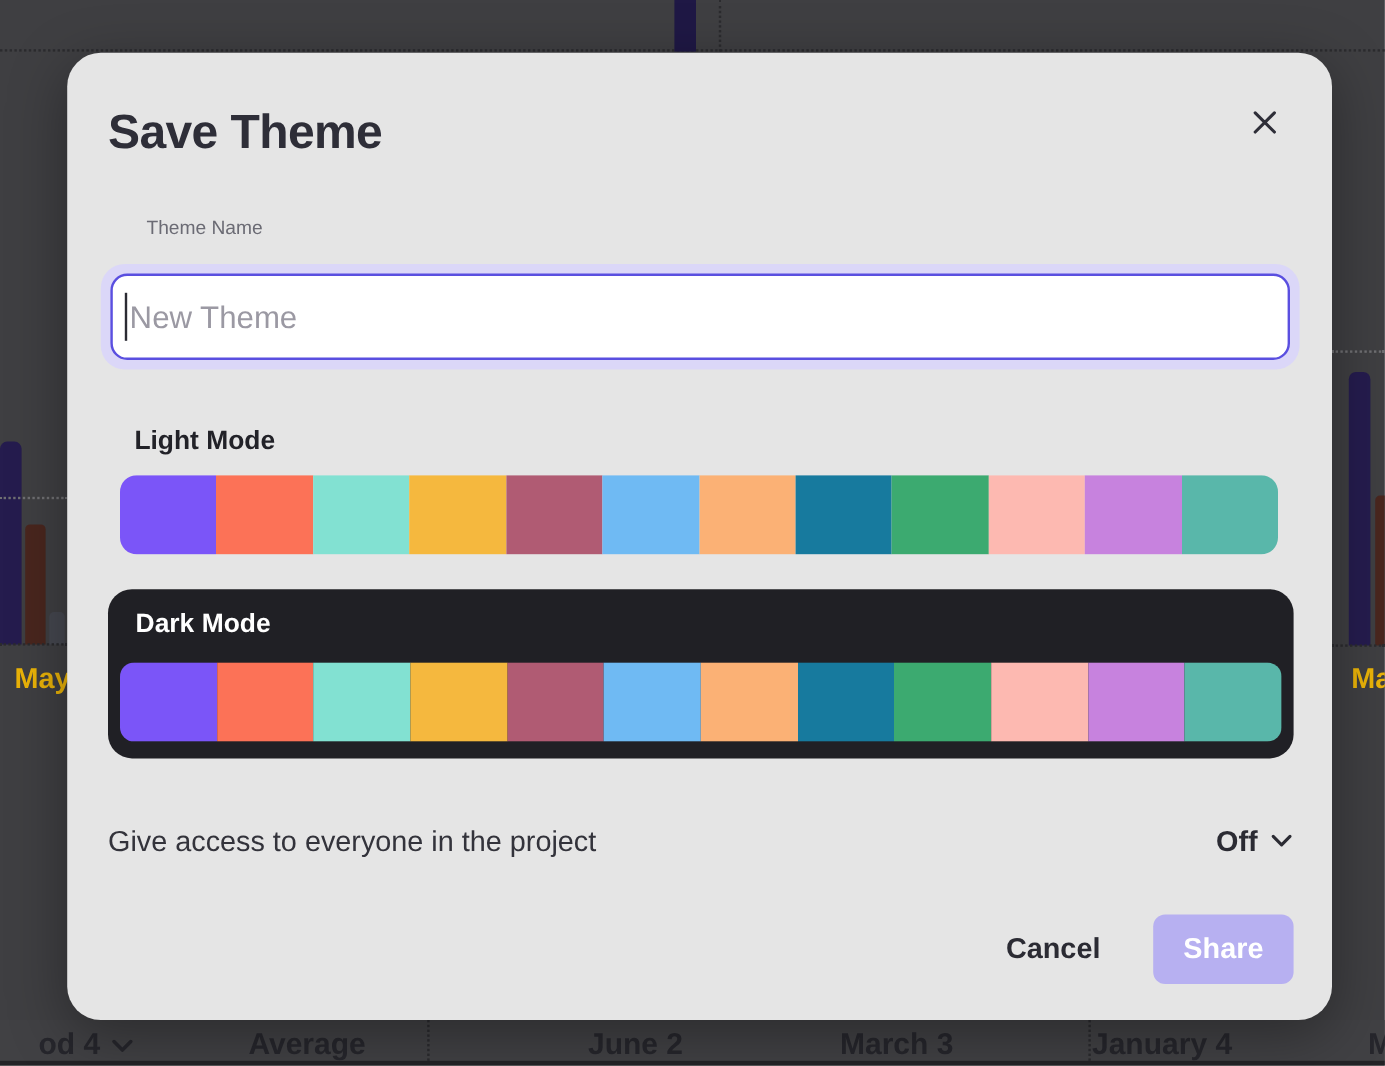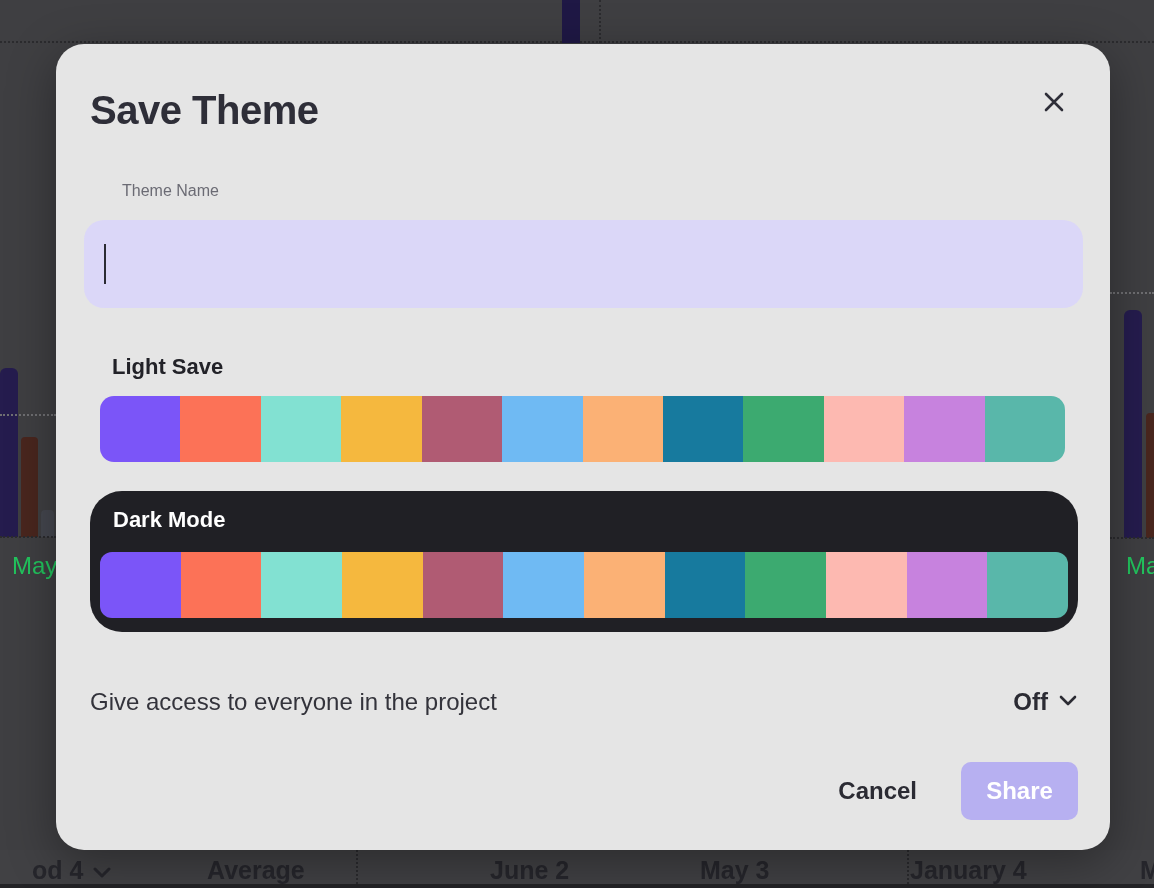--- a/index.html
+++ b/index.html
@@ -22,21 +22,21 @@
   .bd-bar-gray-l   { left:41px; top:510px; width:13px; height:27px; background:#45474f; border-radius:4px 4px 0 0; }
   .bd-ref-l  { left:0; top:414px; width:56px; border-top:2px dotted #6f6f72; }
   .bd-axis-l { left:0; top:536px; width:56px; border-top:2px dotted #2b2b2e; }
 
   .bd-ref-r  { left:1110px; top:292px; width:44px; border-top:2px dotted #6f6f72; }
   .bd-bar-indigo-r { left:1124px; top:310px; width:18px; height:228px; background:#251c4e; }
   .bd-bar-maroon-r { left:1146px; top:413px; width:8px; height:125px; background:#49261e; border-radius:4px 0 0 0; }
   .bd-bar-red-r { left:1100px; top:520px; width:3px; height:18px; background:#5a2a22; }
   .bd-axis-r { left:1110px; top:537px; width:44px; border-top:2px dotted #2b2b2e; }
 
-  .bd-axis-label { font-size:24px; color:#22c55e; }
+  .bd-axis-label { font-size:24px; color:#eab308;font-weight:bold; }
   .bd-axis-label.l { left:12px; top:552px; }
   .bd-axis-label.r { left:1126px; top:552px; }
 
   .bd-bottom { left:0; top:850px; width:1154px; height:38px; background:#414144; }
   .bd-bottom-dark { left:0; top:884px; width:1154px; height:4px; background:#232326; }
   .bd-head { top:856px; font-size:25px; font-weight:bold; color:#26262c; white-space:nowrap; }
   .bd-head.period { left:0; display:flex; align-items:center; gap:10px; }
   .bd-sep { top:850px; height:34px; width:0; border-left:2px dotted #2b2b2e; }
   .chev { display:inline-block; }
 
@@ -68,21 +68,21 @@
   }
   .theme-input::placeholder { color:#9b99a3; }
   .caret { position:absolute; left:20px; top:24px; width:2px; height:40px; background:#2b2b33; }
 
   .section-label { font-size:22px; font-weight:bold; }
   .light-label { left:56px; top:310px; color:#222228; }
   .strip { display:flex; overflow:hidden; }
   .light-strip { left:44px; top:352px; width:965px; height:66px; border-radius:14px; }
   .swatch { flex:1 1 0; height:100%; }
 
-  .dark-card { left:34px; top:447px; width:988px; height:141px; background:#202025; border-radius:32px; }
+  .dark-card { left:34px; top:447px; width:988px; height:141px; background:#202025; border-radius:20px; }
   .dark-label { position:absolute; left:23px; top:16px; color:#ffffff; }
   .dark-strip { position:absolute; left:10px; top:61px; width:968px; height:66px; border-radius:12px; }
 
   .access-row {
     left:34px; top:636px; width:988px; height:44px;
     display:flex; align-items:center; justify-content:space-between;
   }
   .access-label { font-size:24px; color:#33333b; }
   .off-dropdown {
     display:flex; align-items:center; gap:10px;
@@ -132,21 +132,21 @@
 <div class="abs bd-head period" style="left:0px;margin-left:32px;">
   <span>od 4</span>
   <span class="chev">
     <svg width="18" height="12" viewBox="0 0 18 12">
         <path d="M2 2 L9 9 L16 2" fill="none" stroke="#26262c" stroke-width="3" stroke-linecap="round" stroke-linejoin="round"></path>
       </svg>
   </span>
 </div>
 <div class="abs bd-head" style="left:207px;">Average</div>
 <div class="abs bd-head" style="left:490px;">June 2</div>
-<div class="abs bd-head" style="left:700px;">May 3</div>
+<div class="abs bd-head" style="left:700px;">March 3</div>
 <div class="abs bd-head" style="left:910px;">January 4</div>
 <div class="abs bd-head" style="left:1140px;">M</div>
 <div class="abs bd-sep" style="left:356px;"></div>
 <div class="abs bd-sep" style="left:907px;"></div>
 <div class="abs bd-bottom-dark"></div>
 
 <div class="abs modal">
 
   <div class="abs modal-title">Save Theme</div>
 
@@ -154,24 +154,25 @@
     <span>
       <svg width="24" height="24" viewBox="0 0 24 24">
           <path d="M4 4 L20 20 M20 4 L4 20" fill="none" stroke="#2e2e38" stroke-width="2.6" stroke-linecap="round"></path>
         </svg>
     </span>
   </button>
 
   <div class="abs field-label">Theme Name</div>
 
   <div class="abs input-ring">
+    <input class="theme-input" type="text" placeholder="New Theme" style="">
     <span class="caret"></span>
   </div>
 
-  <div class="abs section-label light-label">Light Save</div>
+  <div class="abs section-label light-label">Light Mode</div>
   <div class="abs strip light-strip">
       <div class="swatch" style="background: rgb(123, 85, 248);"></div>
       <div class="swatch" style="background: rgb(252, 114, 87);"></div>
       <div class="swatch" style="background: rgb(130, 225, 210);"></div>
       <div class="swatch" style="background: rgb(245, 184, 62);"></div>
       <div class="swatch" style="background: rgb(176, 91, 115);"></div>
       <div class="swatch" style="background: rgb(111, 186, 243);"></div>
       <div class="swatch" style="background: rgb(251, 177, 117);"></div>
       <div class="swatch" style="background: rgb(23, 122, 158);"></div>
       <div class="swatch" style="background: rgb(60, 170, 112);"></div>

